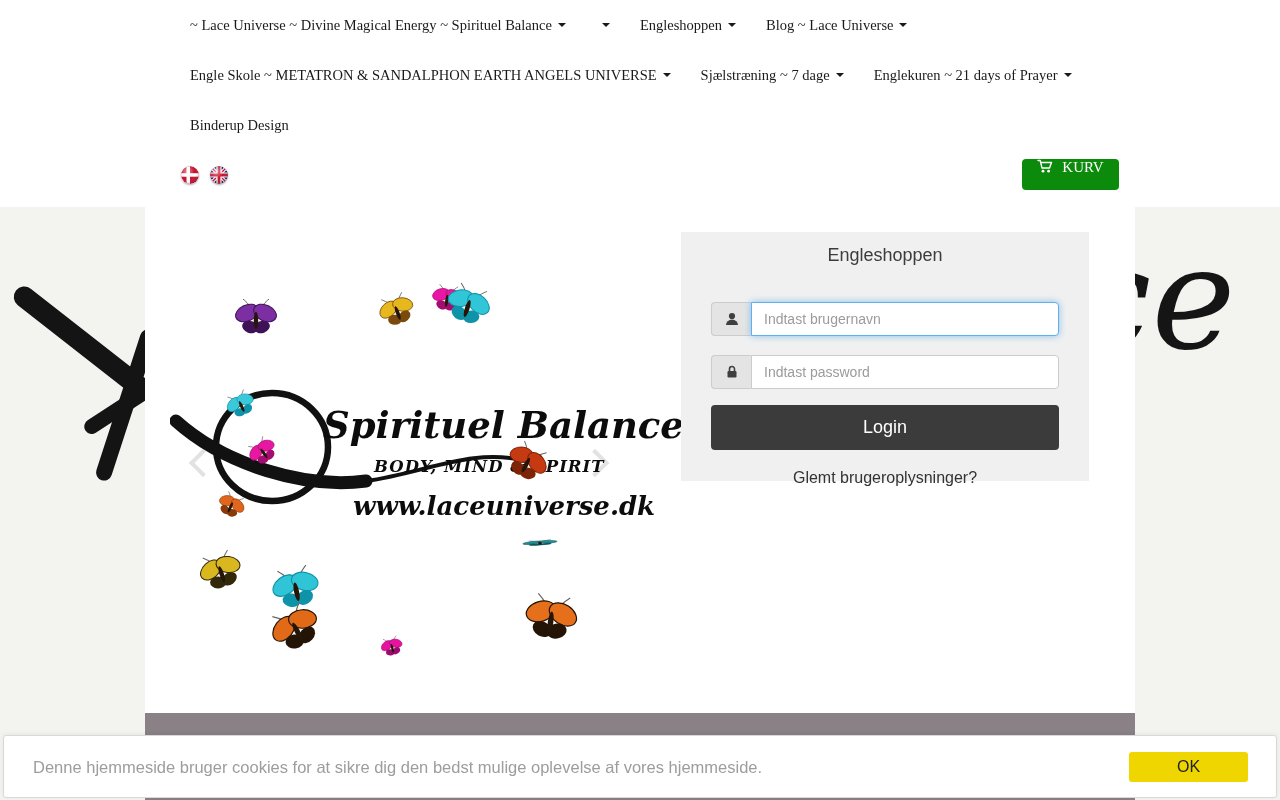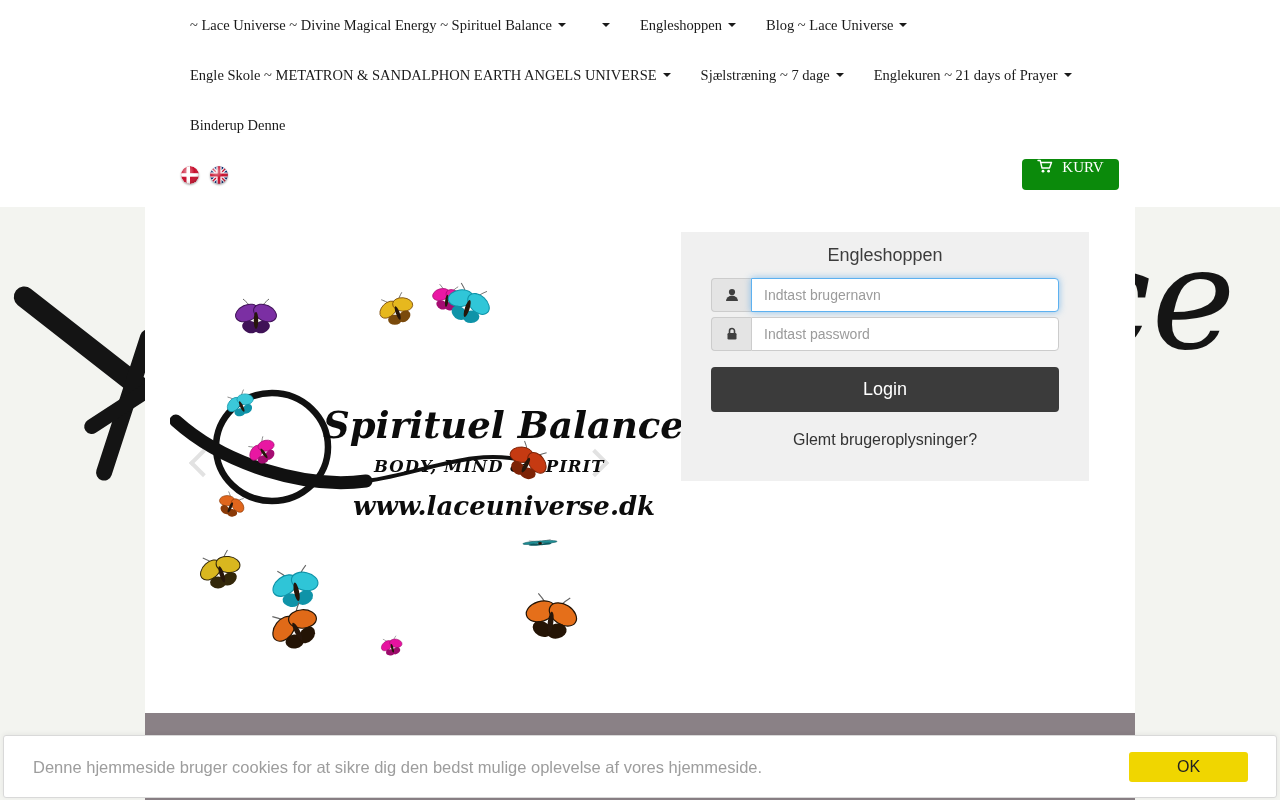--- a/index.html
+++ b/index.html
@@ -43,22 +43,22 @@
                 font-weight:600; font-size:37px; color:#0c0c0c; white-space:nowrap; }
   .logo-subtitle { position:absolute; left:229px; top:250px; font-family:"DejaVu Serif", serif; font-style:italic;
                    font-weight:bold; font-size:16.5px; letter-spacing:1px; color:#0c0c0c; white-space:nowrap; }
   .logo-url { position:absolute; left:196px; top:284px; font-family:"DejaVu Serif", serif; font-style:italic;
               font-weight:bold; font-size:26px; color:#0c0c0c; white-space:nowrap;margin-left:12px; }
   .butterfly { position:absolute; pointer-events:none; }
 
   
   .login-panel { position:absolute; left:536px; top:25px; width:408px; height:249px; background:#f0f0f0; padding:10px 30px 0; }
   .login-title { font-size:18px; font-weight:normal; color:#3c3c3c; text-align:center; line-height:22px; margin-top:2px; }
-  .input-group { display:flex; height:34px; margin-top:12px; }
-  .input-group + .input-group { margin-top:5px; }
+  .input-group { display:flex; height:34px; margin-top:36px; }
+  .input-group + .input-group { margin-top:19px; }
   .addon { width:40px; background:#e4e4e4; border:1px solid #cccccc; border-right:none; border-radius:4px 0 0 4px;
            display:flex; align-items:center; justify-content:center; }
   .input-group input { flex:1; height:34px; border:1px solid #cccccc; border-radius:0 4px 4px 0; padding:0 12px;
                        font-size:14px; color:#555; outline:none; background:#ffffff; }
   .input-group input::placeholder { color:#9b9b9b; }
   .input-group input.focused { border-color:#5db1f0; box-shadow:0 0 7px rgba(102,175,233,0.75); }
   .login-button { display:block; width:100%; height:45px; margin-top:16px; border:none; border-radius:4px;
                   background:#3b3b3b; color:#ffffff; font-size:18px; cursor:pointer; font-family:"Liberation Sans", sans-serif; }
   .forgot-link { display:block; margin-top:19px; text-align:center; font-size:16px; color:#333333; text-decoration:none; cursor:pointer; }
 
@@ -111,21 +111,21 @@
           <span>Sjælstræning ~ 7 dage</span>
           <span class="caret"></span>
         </a>
         <a class="nav-item">
           <span>Englekuren ~ 21 days of Prayer</span>
           <span class="caret"></span>
         </a>
       </div>
       <div class="nav-row">
         <a class="nav-item">
-          <span>Binderup Denne</span>
+          <span>Binderup Design</span>
         </a>
       </div>
     </nav>
 
   <div class="flags">
     <button class="flag" title="">
       <svg width="18" height="18" viewBox="0 0 18 18">
         <defs>
             <clipPath id="cDK">
               <circle cx="9" cy="9" r="9"></circle>

